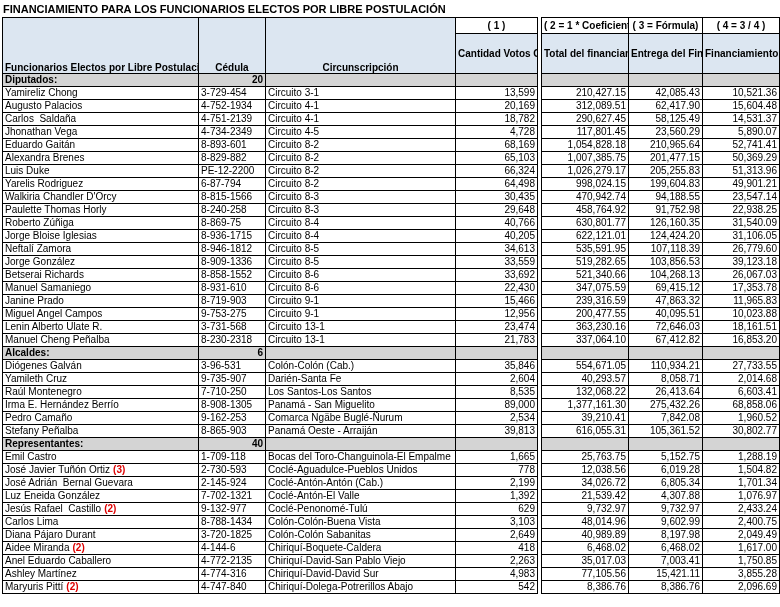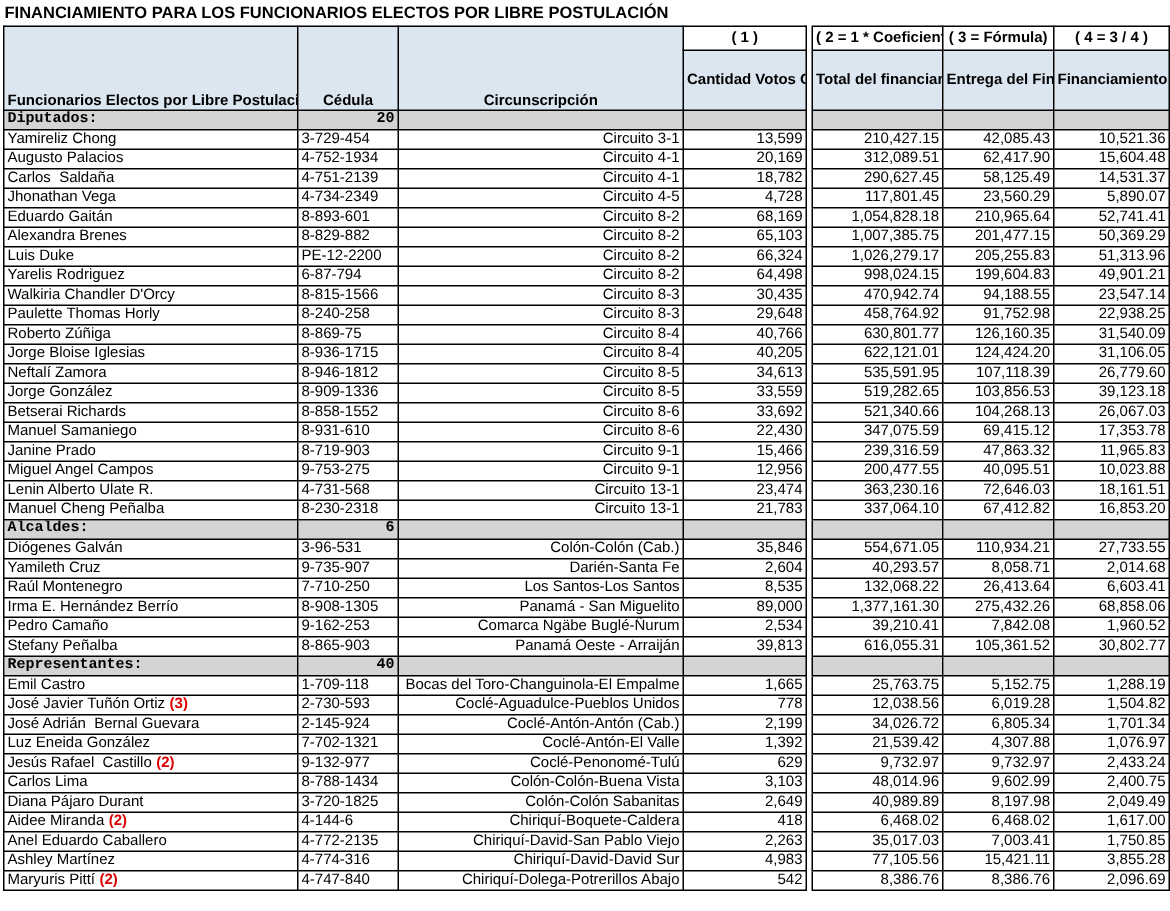--- a/index.html
+++ b/index.html
@@ -63,31 +63,30 @@
     vertical-align:middle;
     white-space:normal;
     line-height:1.18;
     height:40px;
     padding:1px 2px;
   }
   
   tr.data-row td{height:12.7px;line-height:12px;}
   td.c-name{text-align:left;}
   td.c-ced{text-align:left;}
-  td.c-circ{text-align:right;}
+  td.c-circ{text-align:left;}
   td.c-num{text-align:right;}
   .name-text{white-space:pre;}
   .note{color:var(--note-red);font-weight:bold;margin-left:3px;}
   
   tr.section-row td{
     background:var(--section-bg);
     font-weight:bold;
     height:12.2px;
     line-height:12px;
-    font-family:Liberation Mono, monospace;
   }
   tr.section-row td.gap{background:#fff;}
   tr.section-row td.c-ced{text-align:right;}
 </style>
 </head>
 <body>
 
 <div class="page">
   <div class="title">FINANCIAMIENTO PARA LOS FUNCIONARIOS ELECTOS POR LIBRE POSTULACIÓN</div>
 
@@ -307,21 +306,21 @@
           <td class="c-ced">9-753-275</td>
           <td class="c-circ">Circuito 9-1</td>
           <td class="c-num">12,956</td>
           <td class="gap"></td>
           <td class="c-num">200,477.55</td>
           <td class="c-num">40,095.51</td>
           <td class="c-num">10,023.88</td>
         </tr>
         <tr class="data-row">
           <td class="c-name"><span class="name-text">Lenin Alberto Ulate R.</span></td>
-          <td class="c-ced">4-731-568</td>
+          <td class="c-ced">3-731-568</td>
           <td class="c-circ">Circuito 13-1</td>
           <td class="c-num">23,474</td>
           <td class="gap"></td>
           <td class="c-num">363,230.16</td>
           <td class="c-num">72,646.03</td>
           <td class="c-num">18,161.51</td>
         </tr>
         <tr class="data-row">
           <td class="c-name"><span class="name-text">Manuel Cheng Peñalba</span></td>
           <td class="c-ced">8-230-2318</td>

